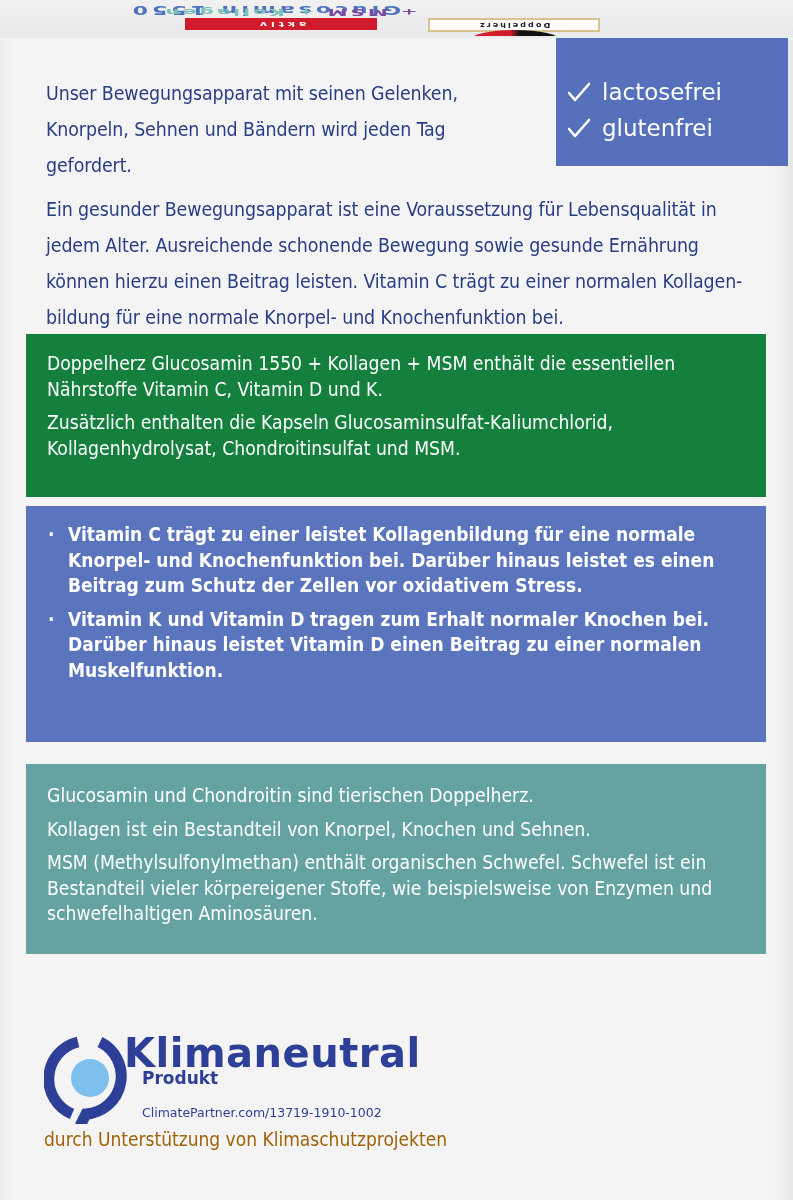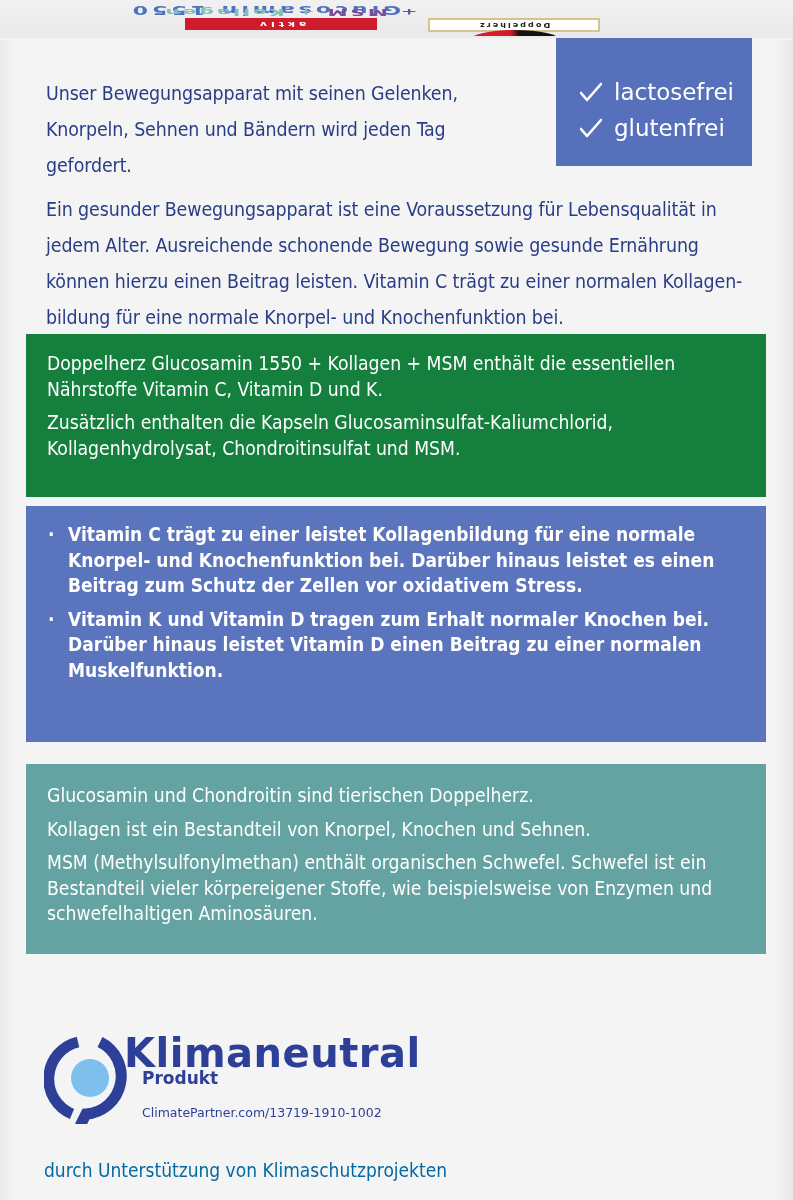--- a/index.html
+++ b/index.html
@@ -51,23 +51,23 @@
     .right-shade {
       position: absolute; right: 0; top: 40px; width: 20px; height: 1160px;
       background: linear-gradient(90deg, rgba(0,0,0,0), rgba(0,0,0,0.05));
     }
     .left-shade {
       position: absolute; left: 0; top: 40px; width: 14px; height: 1160px;
       background: linear-gradient(90deg, rgba(0,0,0,0.04), rgba(0,0,0,0));
     }
 
     .badge-box {
-      position: absolute; left: 556px; top: 38px; width: 196px; height: 128px;
+      position: absolute; left: 556px; top: 38px; width: 232px; height: 128px;
       background: #5670bb; color: #fff; box-sizing: border-box;
-      padding: 36px 0 0 24px;
+      padding: 36px 0 0 12px;
       font-family: "DejaVu Sans", sans-serif; font-size: 23px; line-height: 36px;
     }
     .badge-line { display: flex; align-items: center; white-space: nowrap; }
     .check-icon { width: 22px; height: 20px; margin-right: 12px; display: inline-block; }
 
     .intro {
       position: absolute; left: 46px; top: 76px; width: 720px;
       color: #283d86; font-size: 19.4px; line-height: 36px;
     }
     .intro p { margin: 0 0 8px 0; letter-spacing: -0.1px; }
@@ -104,22 +104,22 @@
     }
     .klima-sub {
       position: absolute; left: 98px; top: 34px; color: #2e3f97;
       font-family: "DejaVu Sans", sans-serif; font-weight: bold; font-size: 17px;
     }
     .klima-url {
       position: absolute; left: 98px; top: 71px; color: #2e3f97;
       font-family: "DejaVu Sans", sans-serif; font-size: 12.5px;
     }
     .klima-support {
-      position: absolute; left: 0; top: 94px; color: #0369a1;
-      font-size: 19px; white-space: nowrap; margin-top: 31px;
+      position: absolute; left: 0; top: 94px; color: #a16207;
+      font-size: 19px; white-space: nowrap;
     }
   </style>
 </head>
 <body>
 
 <div class="lid">
   <div class="lid-title">
     <span>Glucosamin 1550</span>
   </div>
   <div class="lid-sub">

